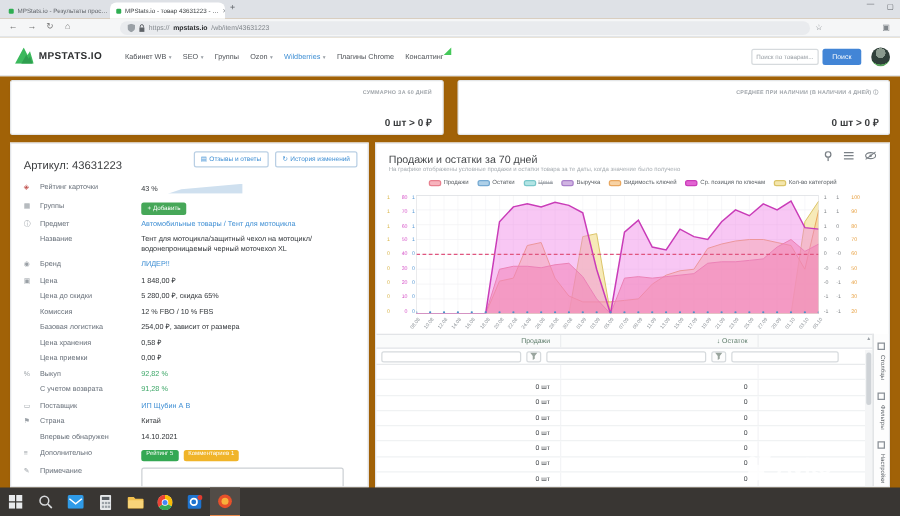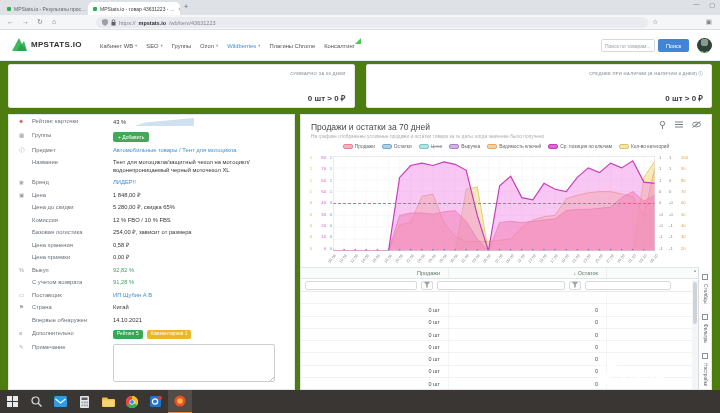--- a/index.html
+++ b/index.html
@@ -1,17 +1,17 @@
 <!DOCTYPE html>
 <html><head>
 <meta charset="utf-8">
 <style>
   html,body{margin:0;padding:0;background:#555;}
   *{box-sizing:border-box;}
-  .screen{position:relative;width:720px;height:413px;background:#4d7c0f;overflow:hidden;
+  .screen{position:relative;width:720px;height:413px;background:#a16207;overflow:hidden;
     font-family:"Liberation Sans",sans-serif;-webkit-font-smoothing:antialiased;}
   
   .tabstrip{position:absolute;left:0;top:0;width:720px;height:15px;background:#dee1e6;}
   .tab{position:absolute;top:2px;height:13px;display:flex;align-items:center;gap:3px;
     padding:0 5px;font-size:5px;color:#5f6368;white-space:nowrap;overflow:hidden;}
   .tab.inactive{left:2px;width:84px;}
   .tab.active{left:88px;width:92px;background:#fff;border-radius:5px 5px 0 0;color:#3c4043;}
   .favicon{width:4px;height:4px;background:#2fae52;border-radius:1px;flex:0 0 auto;}
   .tabclose{color:#80868b;font-size:5px;margin-left:auto;}
   .newtab{position:absolute;left:184px;top:3px;font-size:7px;color:#5f6368;}
@@ -206,20 +206,33 @@
         <div class="lbl">СУММАРНО ЗА 60 ДНЕЙ</div>
         <div class="val">0 шт &gt; 0 ₽</div>
       </div>
       <div class="card">
         <div class="lbl">СРЕДНЕЕ ПРИ НАЛИЧИИ (В НАЛИЧИИ 4 ДНЕЙ) ⓘ</div>
         <div class="val">0 шт &gt; 0 ₽</div>
       </div>
     </div>
 
   <div class="panel leftpanel">
+    <div class="lp-head">
+      <span class="lp-title">Артикул: 43631223</span>
+      <div class="lp-buttons">
+        <button class="outline-btn">
+            <span>▤</span>
+            <span>Отзывы и ответы</span>
+          </button>
+        <button class="outline-btn">
+            <span>↻</span>
+            <span>История изменений</span>
+          </button>
+      </div>
+    </div>
     <div id="attrRows">
         <div class="attr-row">
           <span class="attr-ico red">◈</span>
           <span class="attr-lbl">Рейтинг карточки</span>
           <div class="attr-val"><span>43 %</span><span class="ratingbar"></span></div>
         </div>
         <div class="attr-row">
           <span class="attr-ico">▦</span>
           <span class="attr-lbl">Группы</span>
           <div class="attr-val"><button class="greenbtn">+ Добавить</button></div>

